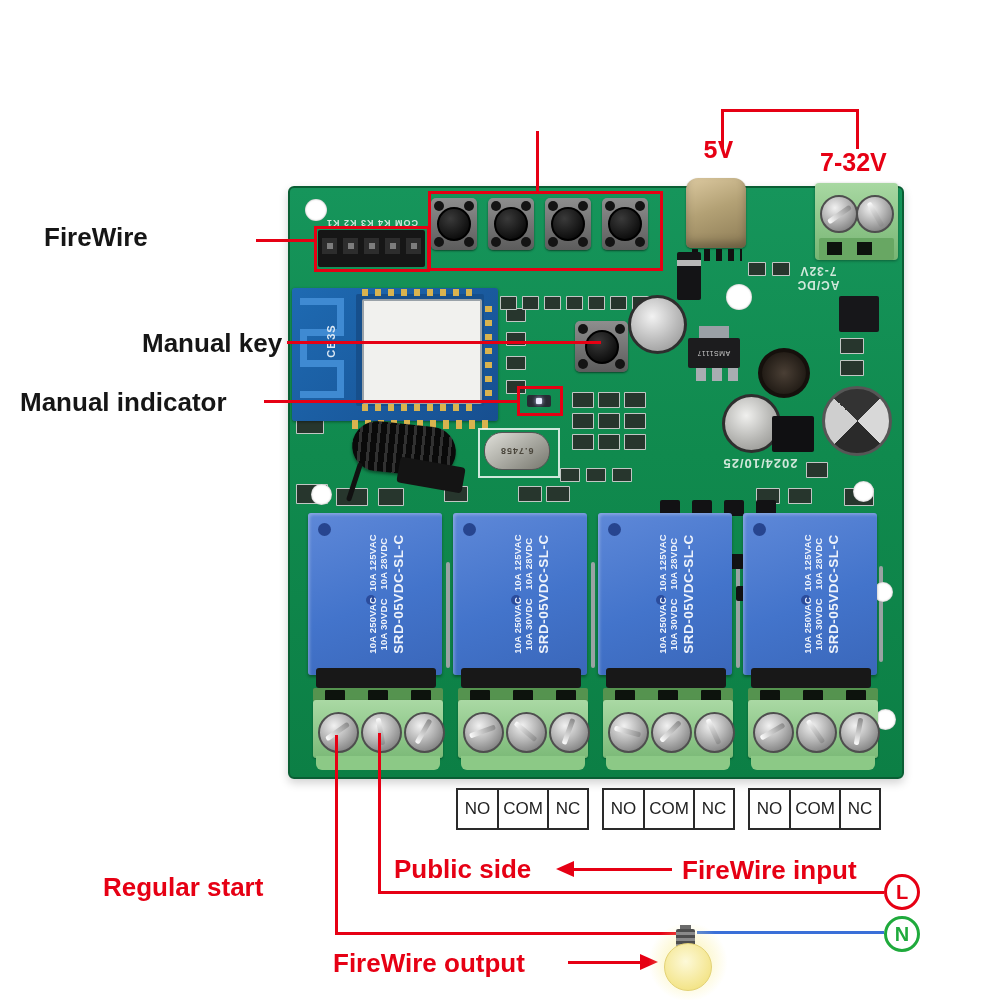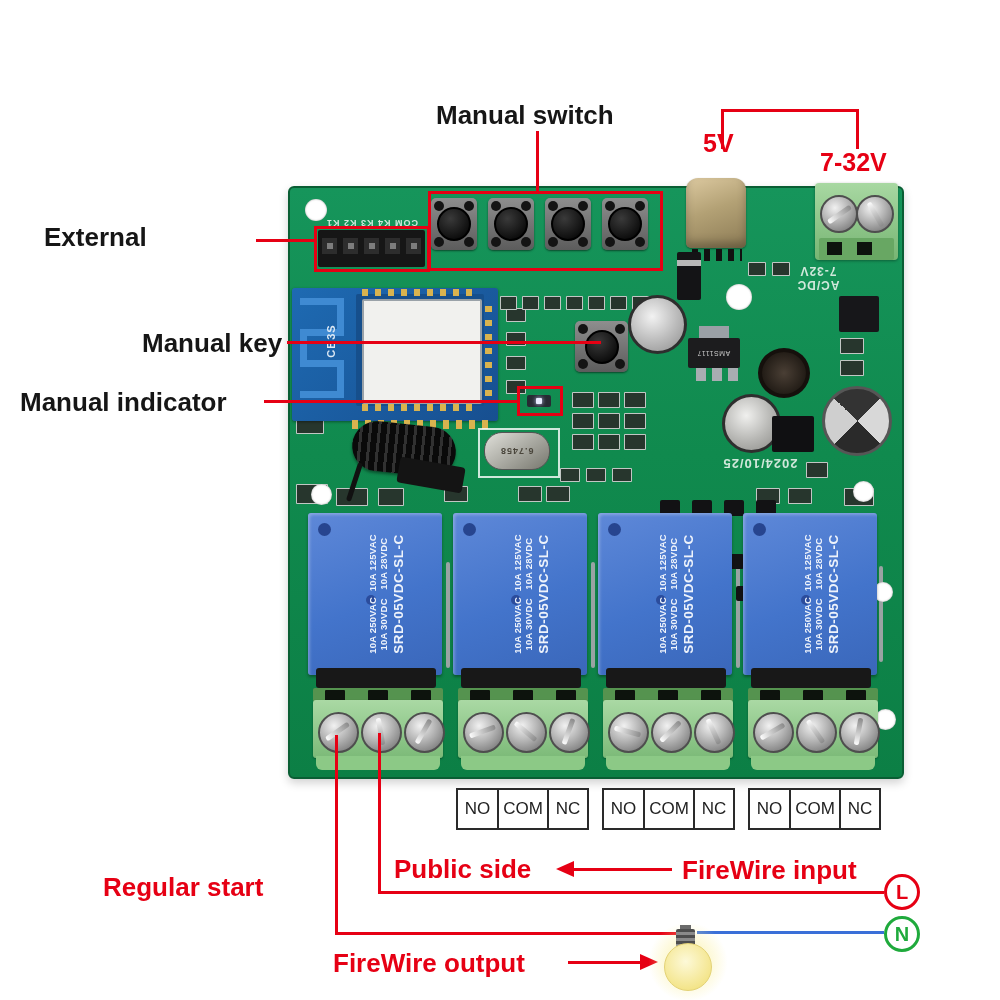--- a/index.html
+++ b/index.html
@@ -359,32 +359,31 @@
   <div class="screw" style="left:753px;top:712px;">
       <i style="transform:rotate(-30deg);"></i>
     </div>
   <div class="screw" style="left:796px;top:712px;">
       <i style="transform:rotate(55deg);"></i>
     </div>
   <div class="screw" style="left:839px;top:712px;">
       <i style="transform:rotate(-80deg);"></i>
     </div>
 
-  <div class="blk" style="left:436px;top:100px;">Manual switch</div>
   <div class="rline" style="left:536px;top:131px;width:3px;height:60px;"></div>
   <div class="rbox" style="left:428px;top:191px;width:229px;height:74px;"></div>
 
   <div class="rline" style="left:721px;top:109px;width:138px;height:3px;"></div>
   <div class="rline" style="left:721px;top:109px;width:3px;height:40px;"></div>
   <div class="rline" style="left:856px;top:109px;width:3px;height:40px;"></div>
-  <div class="red" style="left:703px;top:129px;font-size:25px;">5V</div>
+  <div class="red" style="left:703px;top:137px;font-size:25px;font-family:Liberation Mono, monospace;">5V</div>
   <div class="red" style="left:820px;top:148px;font-size:25px;">7-32V</div>
 
   <div class="blk" style="left:44px;top:223px;line-height:28px;">
-    <div>External</div>
+    <div>FireWire</div>
   </div>
   <div class="rline" style="left:256px;top:239px;width:59px;height:3px;"></div>
   <div class="rbox" style="left:314px;top:226px;width:110px;height:40px;"></div>
 
   <div class="blk" style="left:142px;top:328px;">Manual key</div>
   <div class="rline" style="left:287px;top:341px;width:314px;height:3px;"></div>
 
   <div class="blk" style="left:20px;top:387px;">Manual indicator</div>
   <div class="rline" style="left:264px;top:400px;width:255px;height:3px;"></div>
   <div class="rbox" style="left:517px;top:386px;width:40px;height:24px;"></div>

